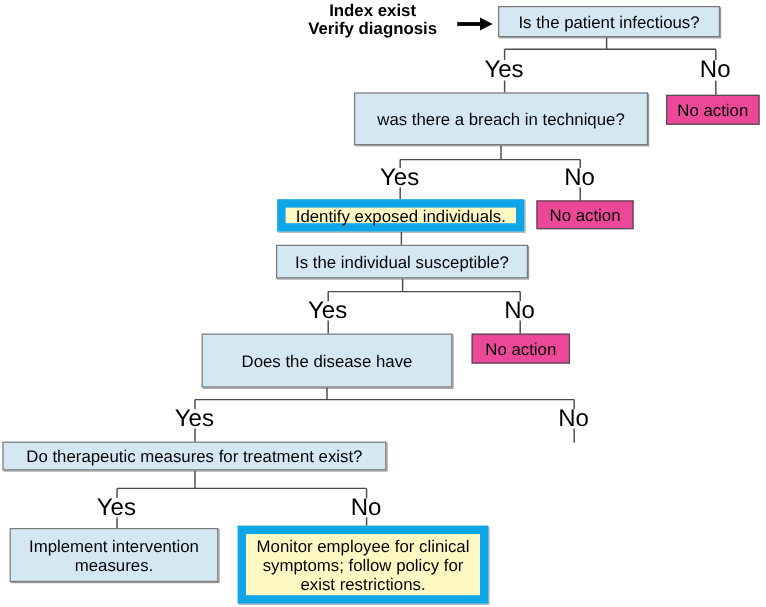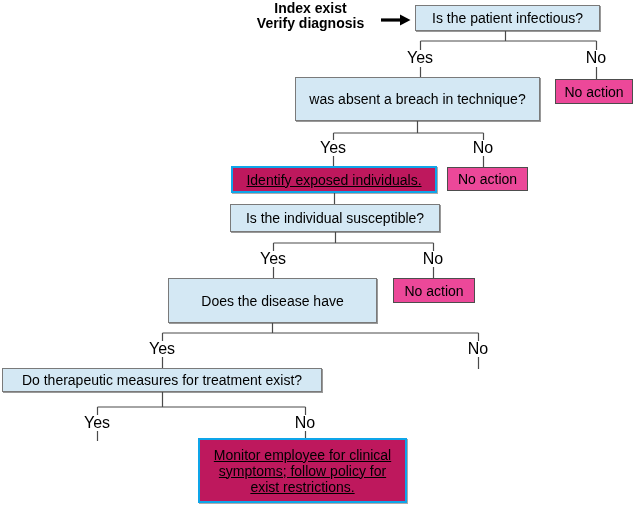--- a/index.html
+++ b/index.html
@@ -27,34 +27,33 @@
     line-height: 16px;
     box-sizing: border-box;
     padding: 1px 4px;
   }
   .box.q {
     background: #d4e8f4;
     border: 1px solid #7a7a7a;
     box-shadow: 1px 1px 0 rgba(70,70,70,0.55);
   }
   .box.d {
-    background: #be185d;
-    border: 2px solid #0ea5e9;
+    background: #fef9c3;
+    border: 7px solid #0ea5e9;
     box-shadow: 1px 1px 0 rgba(70,70,70,0.45);
-    text-decoration: underline;
   }
   .box.w {
     background: #ec4899;
     border: 1.5px solid #4d4d4d;
   }
   .ln { display: block; }
   .branch-label {
     position: absolute;
     transform: translateX(-50%);
-    font-size: 16px;
+    font-size: 20px;
     line-height: 16px;
     white-space: nowrap;
   }
   .index-label {
     position: absolute;
     left: 233px; top: 1px; width: 155px;
     text-align: center;
     font-weight: bold;
     font-size: 14px;
     line-height: 15px;
@@ -85,21 +84,21 @@
     <span class="ln">Verify diagnosis</span>
   </div>
 
   <div class="box q" style="left:415px;top:5px;width:185px;height:26px">Is the patient infectious?</div>
 
   <div class="branch-label" style="left:420px;top:50px">Yes</div>
   <div class="branch-label" style="left:596px;top:50px">No</div>
 
   <div class="box q" style="left:295px;top:77px;width:245px;height:44px">
     <div>
-      <span class="ln">was absent a breach in technique?</span>
+      <span class="ln">was there a breach in technique?</span>
     </div>
   </div>
   <div class="box w" style="left:555px;top:79px;width:78px;height:25px">No action</div>
 
   <div class="branch-label" style="left:333px;top:140px">Yes</div>
   <div class="branch-label" style="left:483px;top:140px">No</div>
 
   <div class="box d" style="left:231px;top:166px;width:206px;height:27px">Identify exposed individuals.</div>
   <div class="box w" style="left:447px;top:167px;width:81px;height:24px">No action</div>
 
@@ -116,20 +115,26 @@
   <div class="box w" style="left:393px;top:278px;width:82px;height:25px">No action</div>
 
   <div class="branch-label" style="left:162px;top:341px">Yes</div>
   <div class="branch-label" style="left:478px;top:341px">No</div>
 
   <div class="box q" style="left:2px;top:368px;width:320px;height:24px">Do therapeutic measures for treatment exist?</div>
 
   <div class="branch-label" style="left:97px;top:415px">Yes</div>
   <div class="branch-label" style="left:305px;top:415px">No</div>
 
+  <div class="box q" style="left:8px;top:440px;width:174px;height:45px">
+    <div>
+      <span class="ln">Implement intervention</span>
+      <span class="ln">measures.</span>
+    </div>
+  </div>
   <div class="box d" style="left:198px;top:438px;width:209px;height:65px">
     <div>
       <span class="ln">Monitor employee for clinical</span>
       <span class="ln">symptoms; follow policy for</span>
       <span class="ln">exist restrictions.</span>
     </div>
   </div>
 
 </div>
 

